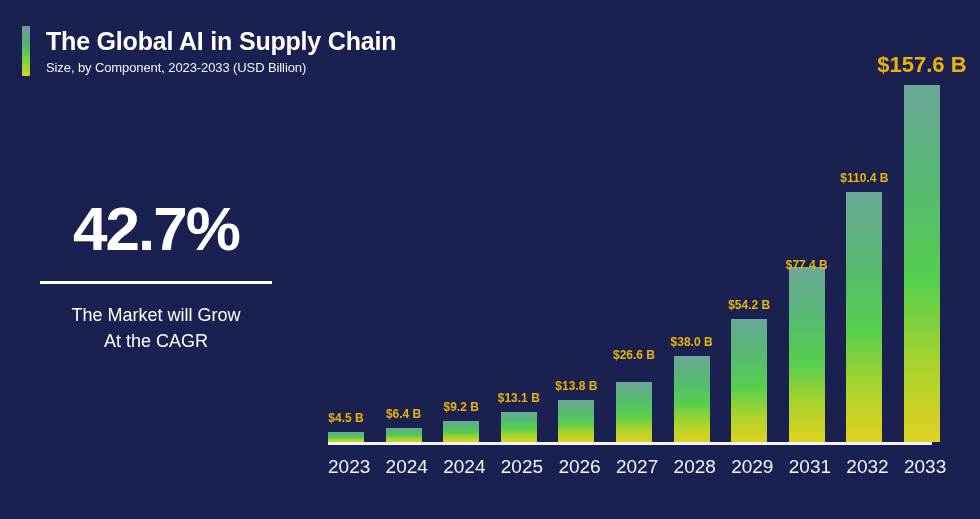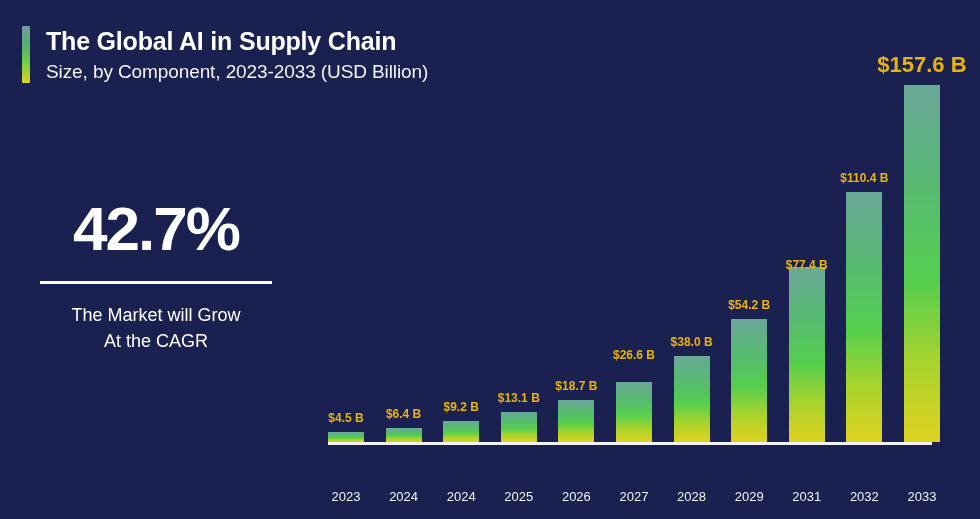--- a/index.html
+++ b/index.html
@@ -21,21 +21,21 @@
   .accent-bar {
     width:8px; border-radius:1px; margin-right:16px;
     background:linear-gradient(to bottom, #6f9aa0 0%, #59b06f 35%, #68cf4b 62%, #e0d220 100%);
   }
   .header-text { display:flex; flex-direction:column; justify-content:center; }
   .title {
     color:#ffffff; font-size:25px; font-weight:bold;
     letter-spacing:-0.2px; line-height:1.22;
   }
   .subtitle {
-    color:#f2f4fa; font-size:19px; font-weight:normal;
+    color:#f2f4fa; font-size:13px; font-weight:normal;
     letter-spacing:-0.1px; line-height:1.25; margin-top:3px;
   }
 
   
   .cagr-block { position:absolute; left:40px; top:200px; width:232px; text-align:center; }
   .cagr-value {
     color:#ffffff; font-size:62px; font-weight:bold;
     line-height:0.95; letter-spacing:-2px;
   }
   .cagr-divider {
@@ -66,21 +66,21 @@
   }
   .axis-line {
     position:absolute; left:0; top:382px; width:604px; height:3px; background:#f2f4fa;
   }
   .axis-labels {
     position:absolute; left:0; top:396px; right:0;
     display:flex; justify-content:space-between;
   }
   .axis-label {
     width:36px; text-align:center; color:#f2f4fa;
-    font-size:13px; white-space:nowrap;margin-top:33px;
+    font-size:19px; white-space:nowrap;
   }
 </style>
 </head>
 <body>
 
 <div id="infographic">
 
   <div class="header">
     <div class="accent-bar"></div>
     <div class="header-text">
@@ -108,21 +108,21 @@
         </div>
         <div class="bar-slot">
           <div class="bar-label" style="bottom: 27.8401px;">$9.2 B</div>
           <div class="bar" style="height: 20.8401px;"></div>
         </div>
         <div class="bar-slot">
           <div class="bar-label" style="bottom: 36.6745px;">$13.1 B</div>
           <div class="bar" style="height: 29.6745px;"></div>
         </div>
         <div class="bar-slot">
-          <div class="bar-label" style="bottom: 49.3598px;">$18.7 B</div>
+          <div class="bar-label" style="bottom: 49.3598px;">$13.8 B</div>
           <div class="bar" style="height: 42.3598px;"></div>
         </div>
         <div class="bar-slot">
           <div class="bar-label" style="bottom: 80px; margin-top: 47px;">$26.6 B</div>
           <div class="bar" style="height: 60.2551px;"></div>
         </div>
         <div class="bar-slot">
           <div class="bar-label" style="bottom: 93.0787px;">$38.0 B</div>
           <div class="bar" style="height: 86.0787px;"></div>
         </div>

